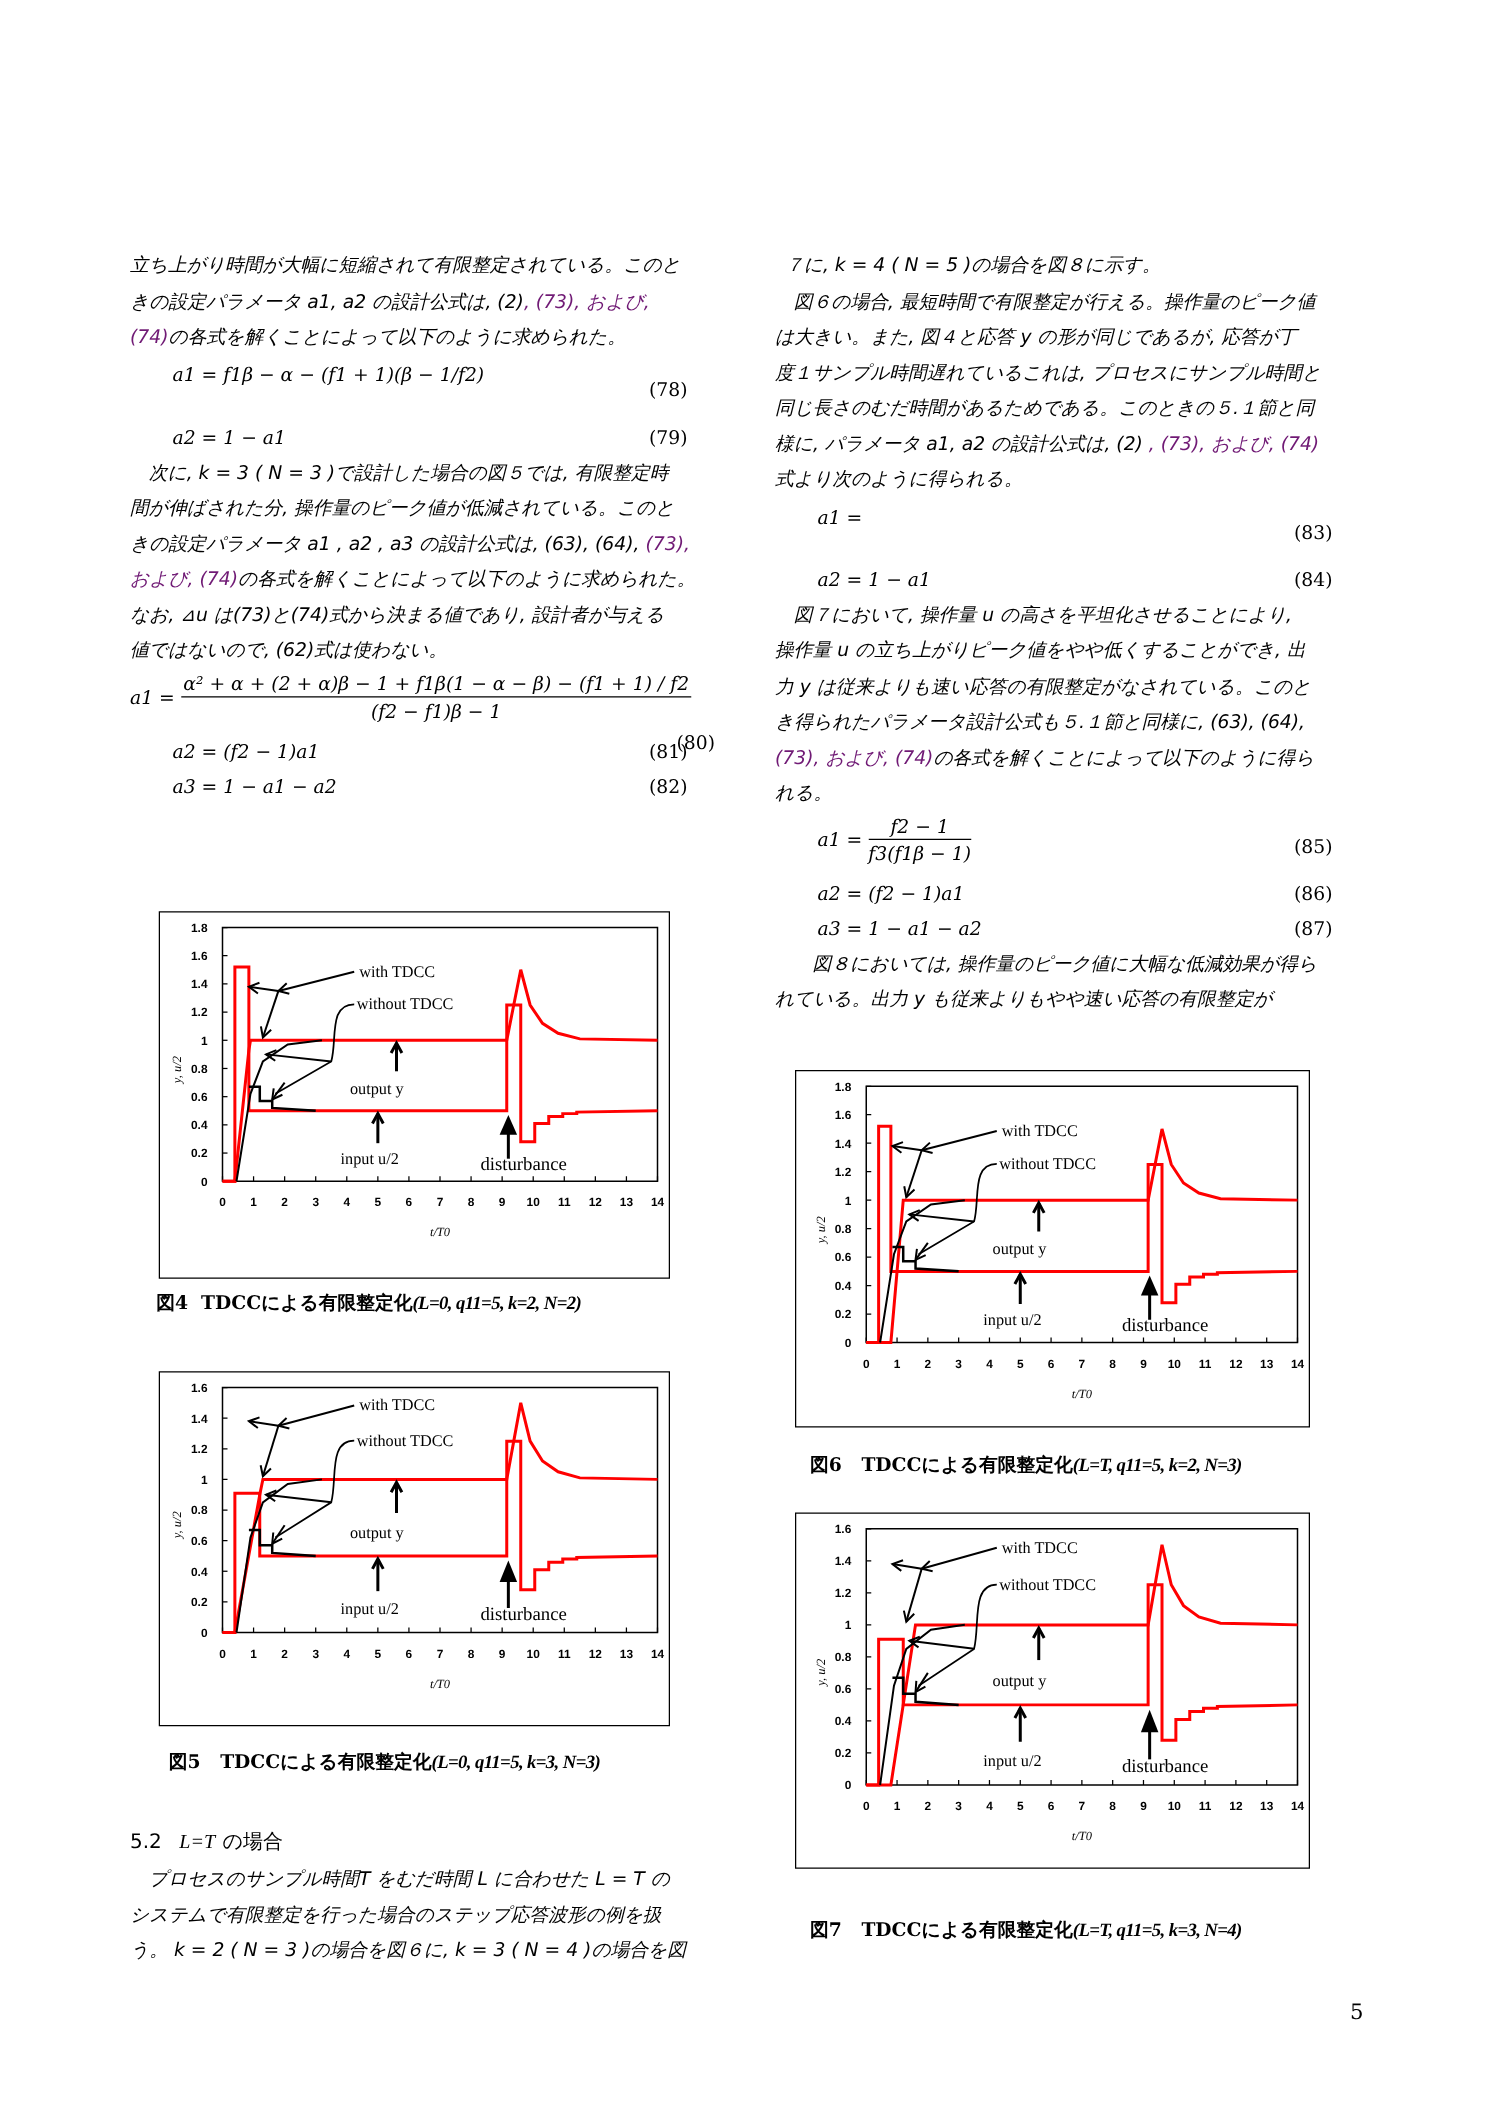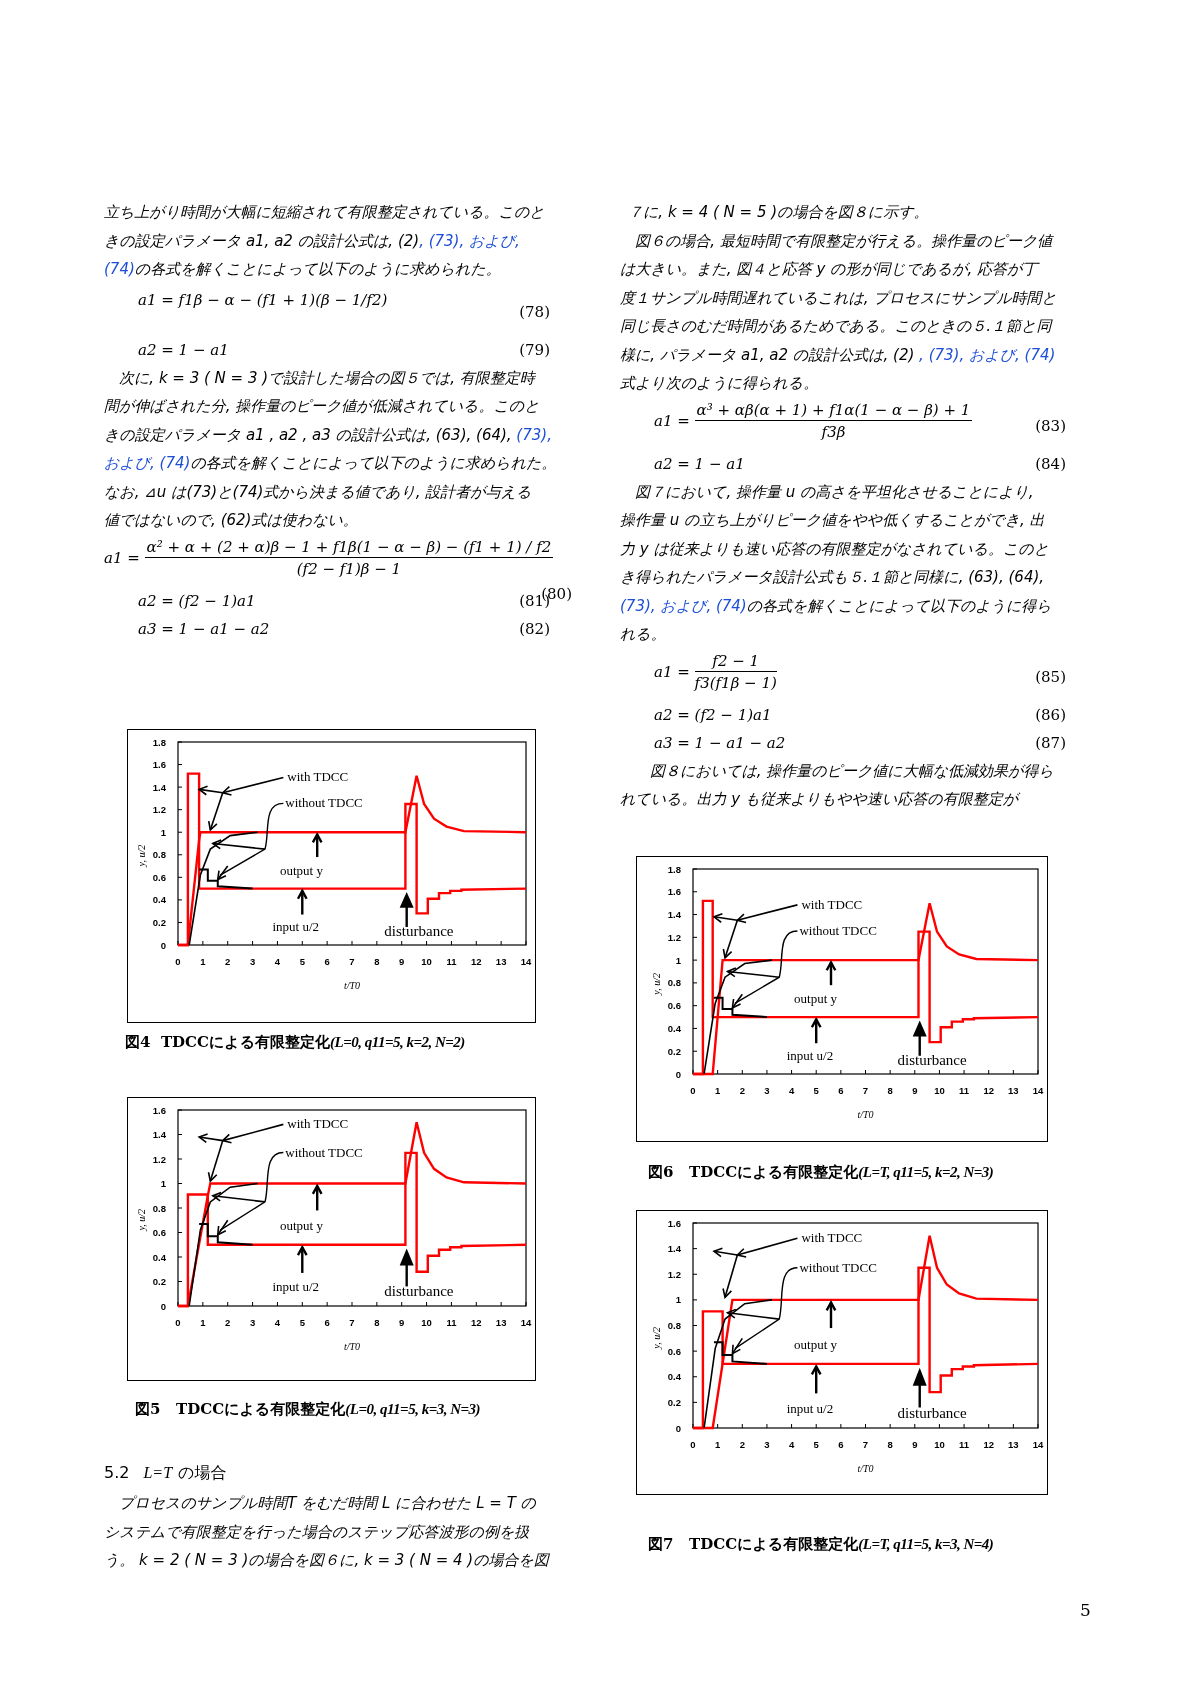--- a/index.html
+++ b/index.html
@@ -3,21 +3,21 @@
 <meta charset="utf-8">
 <style>
   html, body { margin: 0; padding: 0; background: #ffffff; }
   body { width: 1190px; height: 1683px; position: relative; overflow: hidden;
          font-family: "DejaVu Sans", sans-serif; color: #000; }
   .col { position: absolute; font-size: 15px; line-height: 28.5px; }
   .col-left { left: 104px; top: 198px; width: 460px; }
   .col-right { left: 620px; top: 198px; width: 460px; }
   .p { margin: 0; font-style: italic; }
   .indent { text-indent: 15px; }
-  .red { color: #1d4ed8; }
+  .red { color: #701a75; }
   .m { font-family: "DejaVu Serif", serif; font-style: italic; }
   .eq { position: relative; height: 28px; font-family: "DejaVu Serif", serif; font-size: 15px; }
   .eq .body { position: absolute; left: 34px; top: 0; white-space: nowrap; }
   .eq .num { position: absolute; right: 14px; top: 0; font-family: "DejaVu Serif", serif; }
   .eq.tall { height: 52px; }
   .eq.tall .body { top: 2px; }
   .eq.tall .num { top: 14px; }
   .frac { display: inline-block; vertical-align: middle; text-align: center; }
   .frac .top { display: block; border-bottom: 1.5px solid #000; padding: 0 2px; line-height: 20px; }
   .frac .bot { display: block; line-height: 22px; }
@@ -79,21 +79,21 @@
   <p class="p indent">
     <span>図６の場合, 最短時間で有限整定が行える。操作量のピーク値</span><br>
     <span>は大きい。また, 図４と応答 y の形が同じであるが, 応答が丁</span><br>
     <span>度１サンプル時間遅れているこれは, プロセスにサンプル時間と</span><br>
     <span>同じ長さのむだ時間があるためである。このときの５.１節と同</span><br>
     <span>様に, パラメータ a1, a2 の設計公式は, (2)</span><span class="red"> , (73), および, (74)</span><br>
     <span>式より次のように得られる。</span>
   </p>
   <div class="eq tall">
     <span class="body"><span class="m eq-lhs">a1 =</span>
-      <span class="frac"><span class="top m">α³ + αβ(α + 1) + f1α(1 − α − β) + 1</span><span class="bot m">f3β</span></span></span>
+      </span>
     <span class="num">(83)</span>
   </div>
   <div class="eq">
     <span class="body"><span class="m">a2 =</span> <span class="m">1 − a1</span></span>
     <span class="num">(84)</span>
   </div>
   <p class="p indent">
     <span>図７において, 操作量 u の高さを平坦化させることにより,</span><br>
     <span>操作量 u の立ち上がりピーク値をやや低くすることができ, 出</span><br>
     <span>力 y は従来よりも速い応答の有限整定がなされている。このと</span><br>

